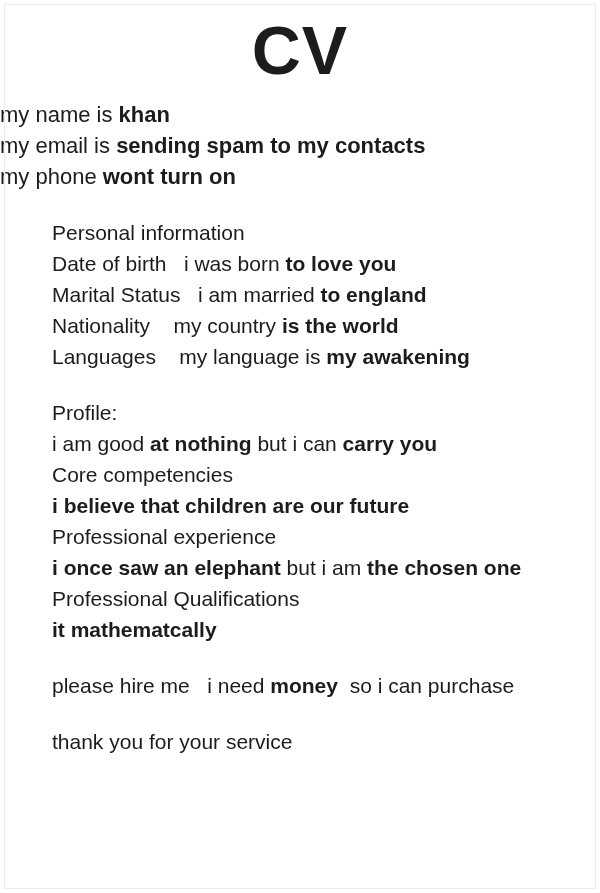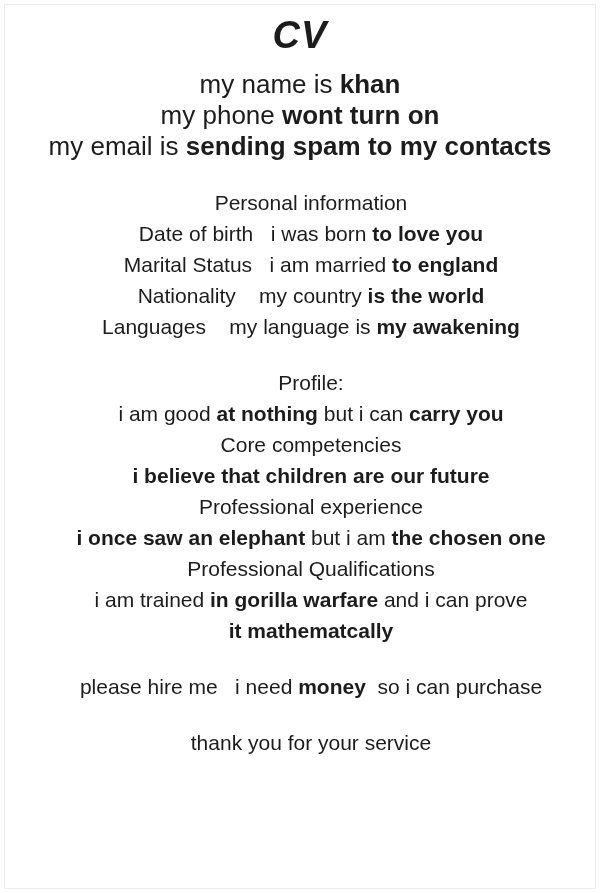--- a/index.html
+++ b/index.html
@@ -15,70 +15,66 @@
   .frame {
     position: absolute;
     inset: 4px;
     border: 1px solid #ececec;
     pointer-events: none;
   }
   .title {
     margin: 16px 0 0 0;
     text-align: center;
     font-weight: 700;
-    font-size: 38px;
+    font-size: 68px;
     line-height: 1;
     letter-spacing: 1px;
-    font-style: italic;
   }
   .header {
     margin-top: 15px;
-    text-align: center;
-    font-size: 26px;
+    font-size: 22px;
     line-height: 31px;
   }
   .body-block {
     margin-top: 25px;
     padding-left: 52px;
     padding-right: 30px;
     font-size: 21px;
     line-height: 31px;
-    text-align: center;
   }
   .line { white-space: pre-wrap; }
   .spacer { height: 25px; }
   .b { font-weight: 700; }
   .r { font-weight: 400; }
 </style>
 </head>
 <body>
 
 <div class="frame"></div>
 
 <h1 class="title">CV</h1>
 
 <div class="header">
     <div class="line"><span class="r">my name is </span><span class="b">khan</span></div>
+    <div class="line"><span class="r">my email is </span><span class="b">sending spam to my contacts</span></div>
     <div class="line"><span class="r">my phone </span><span class="b">wont turn on</span></div>
-    <div class="line"><span class="r">my email is </span><span class="b">sending spam to my contacts</span></div>
   </div>
 
 <div class="body-block">
     <div class="line"><span class="r">Personal information</span></div>
     <div class="line"><span class="r">Date of birth   i was born </span><span class="b">to love you</span></div>
     <div class="line"><span class="r">Marital Status   i am married </span><span class="b">to england</span></div>
     <div class="line"><span class="r">Nationality    my country </span><span class="b">is the world</span></div>
     <div class="line"><span class="r">Languages    my language is </span><span class="b">my awakening</span></div>
     <div class="spacer"></div>
     <div class="line"><span class="r">Profile:</span></div>
     <div class="line"><span class="r">i am good </span><span class="b">at nothing</span><span class="r"> but i can </span><span class="b">carry you</span></div>
     <div class="line"><span class="r">Core competencies</span></div>
     <div class="line"><span class="b">i believe that children are our future</span></div>
     <div class="line"><span class="r">Professional experience</span></div>
     <div class="line"><span class="b">i once saw an elephant</span><span class="r"> but i am </span><span class="b">the chosen one</span></div>
     <div class="line"><span class="r">Professional Qualifications</span></div>
-    <div class="line"><span class="r">i am trained </span><span class="b">in gorilla warfare</span><span class="r"> and i can prove</span></div>
     <div class="line"><span class="b">it mathematcally</span></div>
     <div class="spacer"></div>
     <div class="line"><span class="r">please hire me   i need </span><span class="b">money</span><span class="r">  so i can purchase</span></div>
     <div class="spacer"></div>
     <div class="line"><span class="r">thank you for your service</span></div>
   </div>
 
 </body></html>

